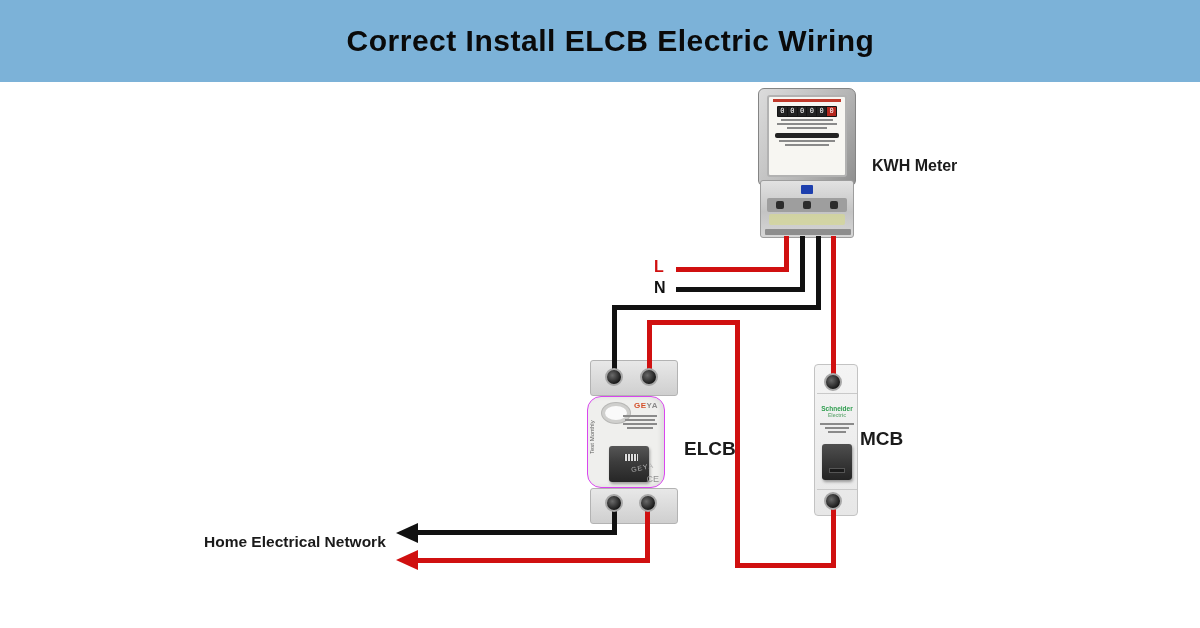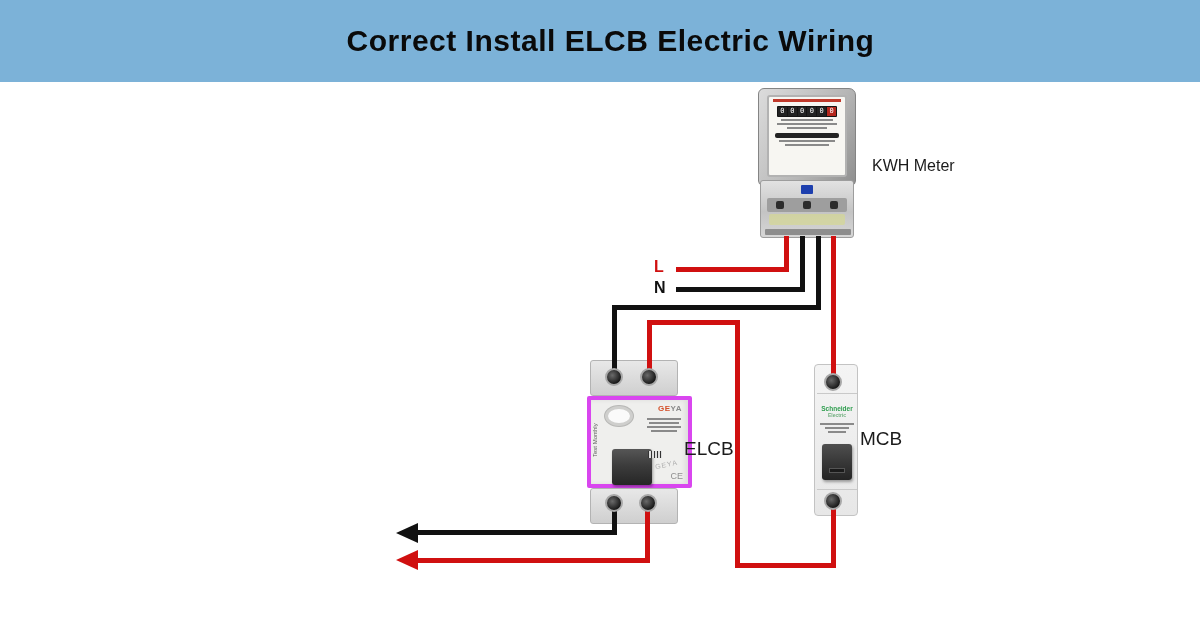--- a/index.html
+++ b/index.html
@@ -29,21 +29,21 @@
   #footer .site{font-size:19px;font-weight:bold;color:#101010;}
   
   .wire{position:absolute;z-index:5;}
   .wire.red{background:var(--wire-live);}
   .wire.black{background:var(--wire-neutral);}
   .arrowhead{position:absolute;width:0;height:0;border-style:solid;
     border-width:10px 22px 10px 0;border-color:transparent;z-index:5;}
   .arrowhead.black{border-right-color:var(--wire-neutral);}
   .arrowhead.red{border-right-color:var(--wire-live);}
   
-  .lbl{position:absolute;color:#1b1b1b;z-index:7;white-space:nowrap;}
+  .lbl{position:absolute;color:#1b1b1b;z-index:7;white-space:nowrap;font-weight:bold;}
   #lbl-kwh{left:872px;top:157px;font-size:16px;}
   #lbl-elcb{left:684px;top:438px;font-size:19px;}
   #lbl-mcb{left:860px;top:428px;font-size:19px;}
   #lbl-l{left:654px;top:258px;font-size:16px;font-weight:bold;color:var(--wire-live);}
   #lbl-n{left:654px;top:279px;font-size:16px;font-weight:bold;color:#111;}
   #lbl-home{left:204px;top:533px;font-size:15.5px;color:#1a1a1a;}
   
   .terminal{position:absolute;width:18px;height:18px;border-radius:50%;z-index:6;
     background:radial-gradient(circle at 38% 38%, #6a6a6a, #1a1a1a 70%);
     border:2px solid #a8a8a8;}
@@ -70,22 +70,22 @@
   .meter-band{position:absolute;left:6px;top:17px;width:80px;height:14px;background:#9e9e9e;
     border-radius:2px;display:flex;justify-content:space-around;align-items:center;}
   .meter-band i{width:8px;height:8px;background:#2c2c2c;border-radius:2px;}
   .meter-glow{position:absolute;left:8px;top:33px;width:76px;height:11px;background:#d6d98f;
     opacity:.65;border-radius:2px;}
   .meter-lip{position:absolute;left:4px;bottom:2px;width:86px;height:6px;background:#8d8d8d;border-radius:1px;}
   
   #elcb{position:absolute;left:587px;top:360px;width:94px;height:160px;z-index:2;}
   .elcb-block{position:absolute;left:3px;width:88px;height:36px;background:linear-gradient(180deg,#e8e8e8,#cfcfcf);
     border:1px solid #b3b3b3;border-radius:3px;}
-  .elcb-body{position:absolute;left:0;top:36px;width:105px;height:92px;background:#efefed;
-    border:4px solid #d946ef;border-radius:2px;box-shadow:inset -3px 0 5px rgba(0,0,0,.08);}
+  .elcb-body{position:absolute;left:0;top:36px;width:78px;height:92px;background:#efefed;
+    border:1px solid #d946ef;border-radius:14px;box-shadow:inset -3px 0 5px rgba(0,0,0,.08);}
   .elcb-side-text{position:absolute;left:1px;top:8px;height:64px;width:10px;
     writing-mode:vertical-rl;transform:rotate(180deg);font-size:6px;color:#5c5c5c;text-align:center;}
   .test-ring{position:absolute;left:14px;top:6px;width:28px;height:20px;border-radius:50%;
     background:#fafafa;border:3px solid #cfcfcd;box-shadow:0 0 0 1px #b7b7b5;}
   .geya{position:absolute;right:6px;top:4px;font-size:8px;font-weight:bold;letter-spacing:.5px;}
   .geya .ge{color:var(--geya-brand);}
   .geya .ya{color:#8b8b8b;}
   .elcb-text{position:absolute;right:5px;top:16px;width:38px;}
   .elcb-toggle{position:absolute;left:21px;top:49px;width:40px;height:36px;border-radius:3px;
     background:linear-gradient(180deg,#565656 0%,#3c3c3c 45%,#262626 100%);box-shadow:1px 2px 3px rgba(0,0,0,.35);}
@@ -213,15 +213,16 @@
 
   <div class="terminal" style="left:605px;top:368px;"></div>
   <div class="terminal" style="left:640px;top:368px;"></div>
   <div class="terminal" style="left:605px;top:494px;"></div>
   <div class="terminal" style="left:639px;top:494px;"></div>
   <div class="terminal" style="left:824px;top:373px;"></div>
   <div class="terminal" style="left:824px;top:492px;"></div>
 
   <div class="lbl" id="lbl-l">L</div>
   <div class="lbl" id="lbl-n">N</div>
+  <div class="lbl" id="lbl-home">Home Electrical Network</div>
 
 
 </div>
 
 </body></html>

